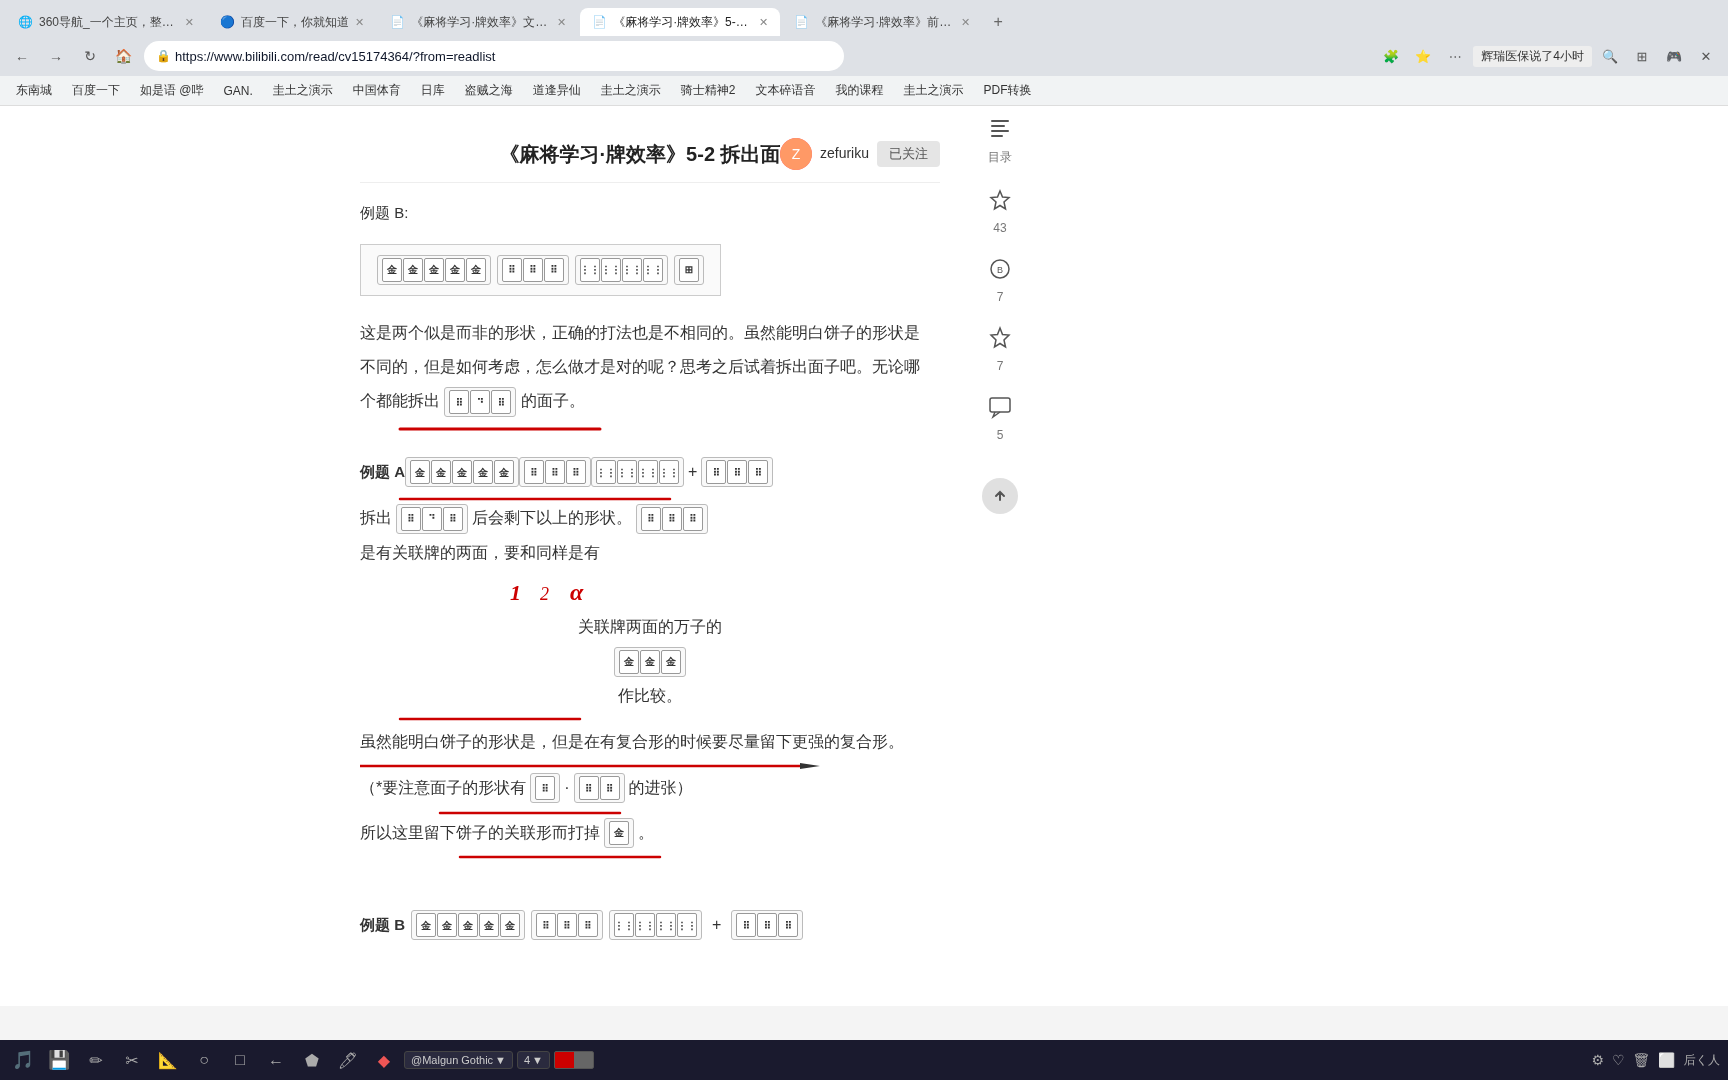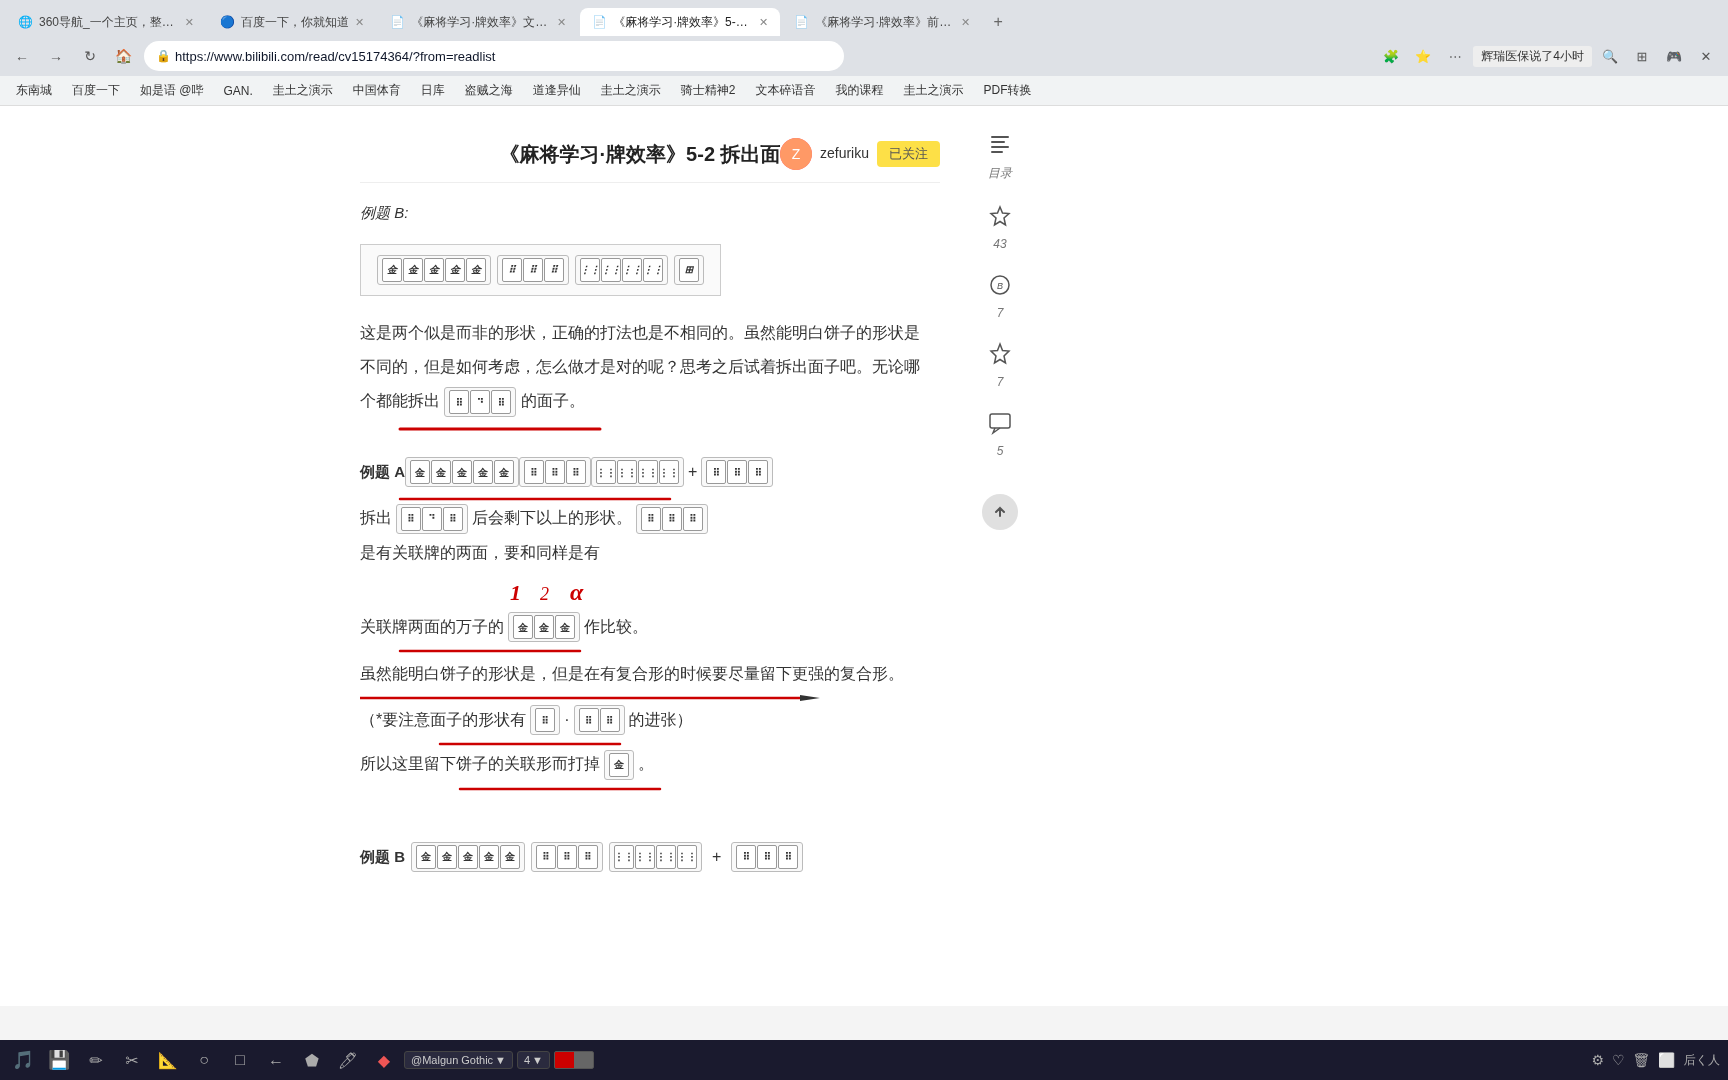--- a/index.html
+++ b/index.html
@@ -32,21 +32,21 @@
     
     .page-wrapper { display: flex; background: #fff; min-height: 900px; }
 
     
     .left-space { width: 330px; flex-shrink: 0; background: #fff; }
 
     
     .main-content { flex: 1; max-width: 640px; padding: 20px 30px; background: #fff; color: #333; line-height: 1.8; font-size: 16px; }
     .user-avatar { width: 32px; height: 32px; border-radius: 50%; background: #ff6b6b; display: flex; align-items: center; justify-content: center; font-size: 12px; color: #fff; overflow: hidden; }
     .user-name { font-size: 14px; color: #333; }
-    .follow-btn { padding: 4px 12px; background: #fde047; border-radius: 4px; font-size: 13px; color: #555; cursor: pointer; border: none; }
+    .follow-btn { padding: 4px 12px; background: #e5e5e5; border-radius: 4px; font-size: 13px; color: #555; cursor: pointer; border: none; }
 
     
     .article-body { font-size: 16px; line-height: 1.9; color: #333; }
     .article-para { margin-bottom: 4px; }
 
     
     .example-box { border: 1px solid #ccc; padding: 10px 16px; margin: 10px 0; background: #fafafa; display: inline-block; }
 
     
     .spacer { height: 12px; }
@@ -195,21 +195,21 @@
             <text x="16" y="21" text-anchor="middle" font-size="14" fill="white" font-family="Arial">Z</text>
           </svg>
         </div>
         <span class="user-name">zefuriku</span>
         <button class="follow-btn">已关注</button>
       </div>
     </div>
 
     <div class="article-body">
 
-      <div style="margin-bottom: 12px; font-style: italic;">
+      <div style="margin-bottom: 12px;">
         <div style="font-size:15px;margin-bottom:6px;">例题 B:</div>
         <div class="example-box">
           
           <div style="display:flex;align-items:center;gap:2px;">
             <span class="mj-set">
               <span class="mj-tile">金</span>
               <span class="mj-tile">金</span>
               <span class="mj-tile">金</span>
               <span class="mj-tile">金</span>
               <span class="mj-tile">金</span>
@@ -305,21 +305,21 @@
 
       <div style="position:relative;height:36px;margin-bottom:4px;">
         <svg width="300" height="36">
 
           <text x="150" y="28" font-size="22" fill="#c00" font-family="Georgia, serif" font-style="italic" font-weight="bold">1</text>
           <text x="180" y="28" font-size="18" fill="#c00" font-family="Georgia, serif" font-style="italic">2</text>
           <text x="210" y="28" font-size="24" fill="#c00" font-family="Georgia, serif" font-style="italic" font-weight="bold">α</text>
         </svg>
       </div>
 
-      <div class="article-para" style="display:flex;align-items:center;flex-wrap:wrap;gap:4px;">
+      <div class="article-para" style="display:flex;align-items:center;flex-wrap:wrap;gap:4px;flex-direction:column;">
         <span>关联牌两面的万子的</span>
         <span class="mj-set">
           <span class="mj-tile">金</span>
           <span class="mj-tile">金</span>
           <span class="mj-tile">金</span>
         </span>
         <span>作比较。</span>
       </div>
 
       <svg class="annotation-line" height="8">
@@ -392,21 +392,21 @@
         <span style="font-size:16px;margin:0 4px;">+</span>
         <span class="mj-set">
           <span class="mj-tile">⠿</span>
           <span class="mj-tile">⠿</span>
           <span class="mj-tile">⠿</span>
         </span>
       </div>
     </div>
   </div>
 
-  <div style="width:60px;flex-shrink:0;display:flex;flex-direction:column;align-items:center;padding-top:20px;gap:16px;position:relative;font-style:italic;">
+  <div style="width:60px;flex-shrink:0;display:flex;flex-direction:column;align-items:center;padding-top:4px;gap:16px;position:relative;">
     <div class="sidebar-btn">
       <div class="sidebar-icon">
         <svg width="24" height="24" viewBox="0 0 24 24">
           <rect x="3" y="4" width="18" height="2" rx="1" fill="#555"></rect>
           <rect x="3" y="9" width="14" height="2" rx="1" fill="#555"></rect>
           <rect x="3" y="14" width="18" height="2" rx="1" fill="#555"></rect>
           <rect x="3" y="19" width="12" height="2" rx="1" fill="#555"></rect>
         </svg>
       </div>
       <span class="sidebar-count">目录</span>

